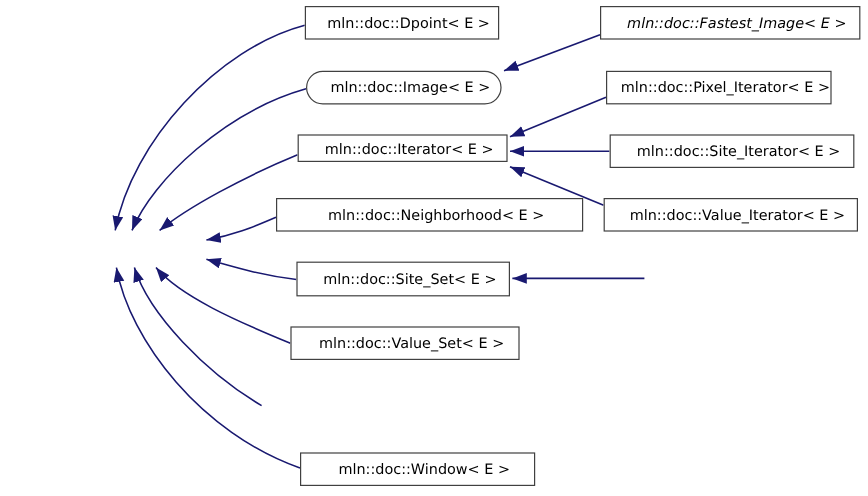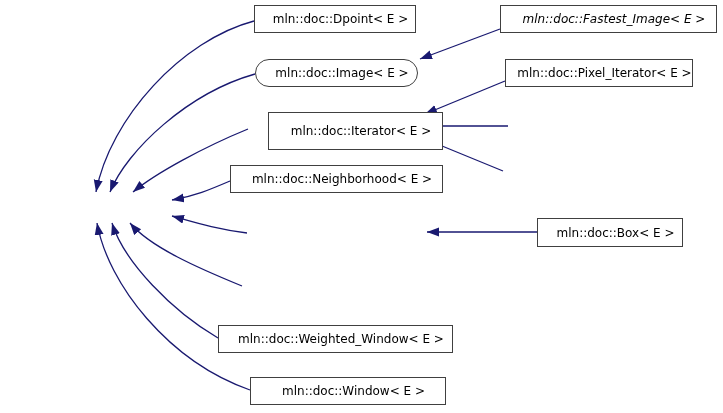--- a/index.html
+++ b/index.html
@@ -49,22 +49,24 @@
     <path class="edge" marker-end="url(#arrow)" d="M500,29 L420,59"></path>
     <path class="edge" marker-end="url(#arrow)" d="M505,81 L425,114"></path>
     <path class="edge" marker-end="url(#arrow)" d="M508,126 L425,126"></path>
     <path class="edge" marker-end="url(#arrow)" d="M503,171 L425,139"></path>
     <path class="edge" marker-end="url(#arrow)" d="M537,232 L427,232"></path>
   </svg>
 
 
   <div class="node" style="left:254px;top:5px;width:162px;height:28px;">mln::doc::Dpoint&lt; E &gt;</div>
   <div class="node" style="left:255px;top:59px;width:163px;height:28px;border-radius:14px;">mln::doc::Image&lt; E &gt;</div>
-  <div class="node" style="left:248px;top:112px;width:175px;height:38px;margin-left:20px;">mln::doc::Iterator&lt; E &gt;</div>
-  <div class="node" style="left:230px;top:165px;width:213px;height:28px;">mln::doc::Neighborhood&lt; E &gt;</div>
-  <div class="node" style="left:218px;top:325px;width:235px;height:28px;">mln::doc::Weighted_Window&lt; E &gt;</div>
+  <div class="node" style="left:248px;top:112px;width:175px;height:23px;">mln::doc::Iterator&lt; E &gt;</div>
+  <div class="node" style="left:230px;top:165px;width:256px;height:28px;">mln::doc::Neighborhood&lt; E &gt;</div>
+  <div class="node" style="left:247px;top:218px;width:178px;height:29px;">mln::doc::Site_Set&lt; E &gt;</div>
+  <div class="node" style="left:242px;top:272px;width:191px;height:28px;">mln::doc::Value_Set&lt; E &gt;</div>
   <div class="node" style="left:250px;top:377px;width:196px;height:28px;">mln::doc::Window&lt; E &gt;</div>
 
   <div class="node" style="left:500px;top:5px;width:217px;height:28px;font-style:italic;">mln::doc::Fastest_Image&lt; E &gt;</div>
   <div class="node" style="left:505px;top:59px;width:188px;height:28px;">mln::doc::Pixel_Iterator&lt; E &gt;</div>
-  <div class="node" style="left:537px;top:218px;width:146px;height:29px;">mln::doc::Box&lt; E &gt;</div>
+  <div class="node" style="left:508px;top:112px;width:204px;height:28px;">mln::doc::Site_Iterator&lt; E &gt;</div>
+  <div class="node" style="left:503px;top:165px;width:212px;height:28px;">mln::doc::Value_Iterator&lt; E &gt;</div>
 
 </div>
 
 </body></html>

